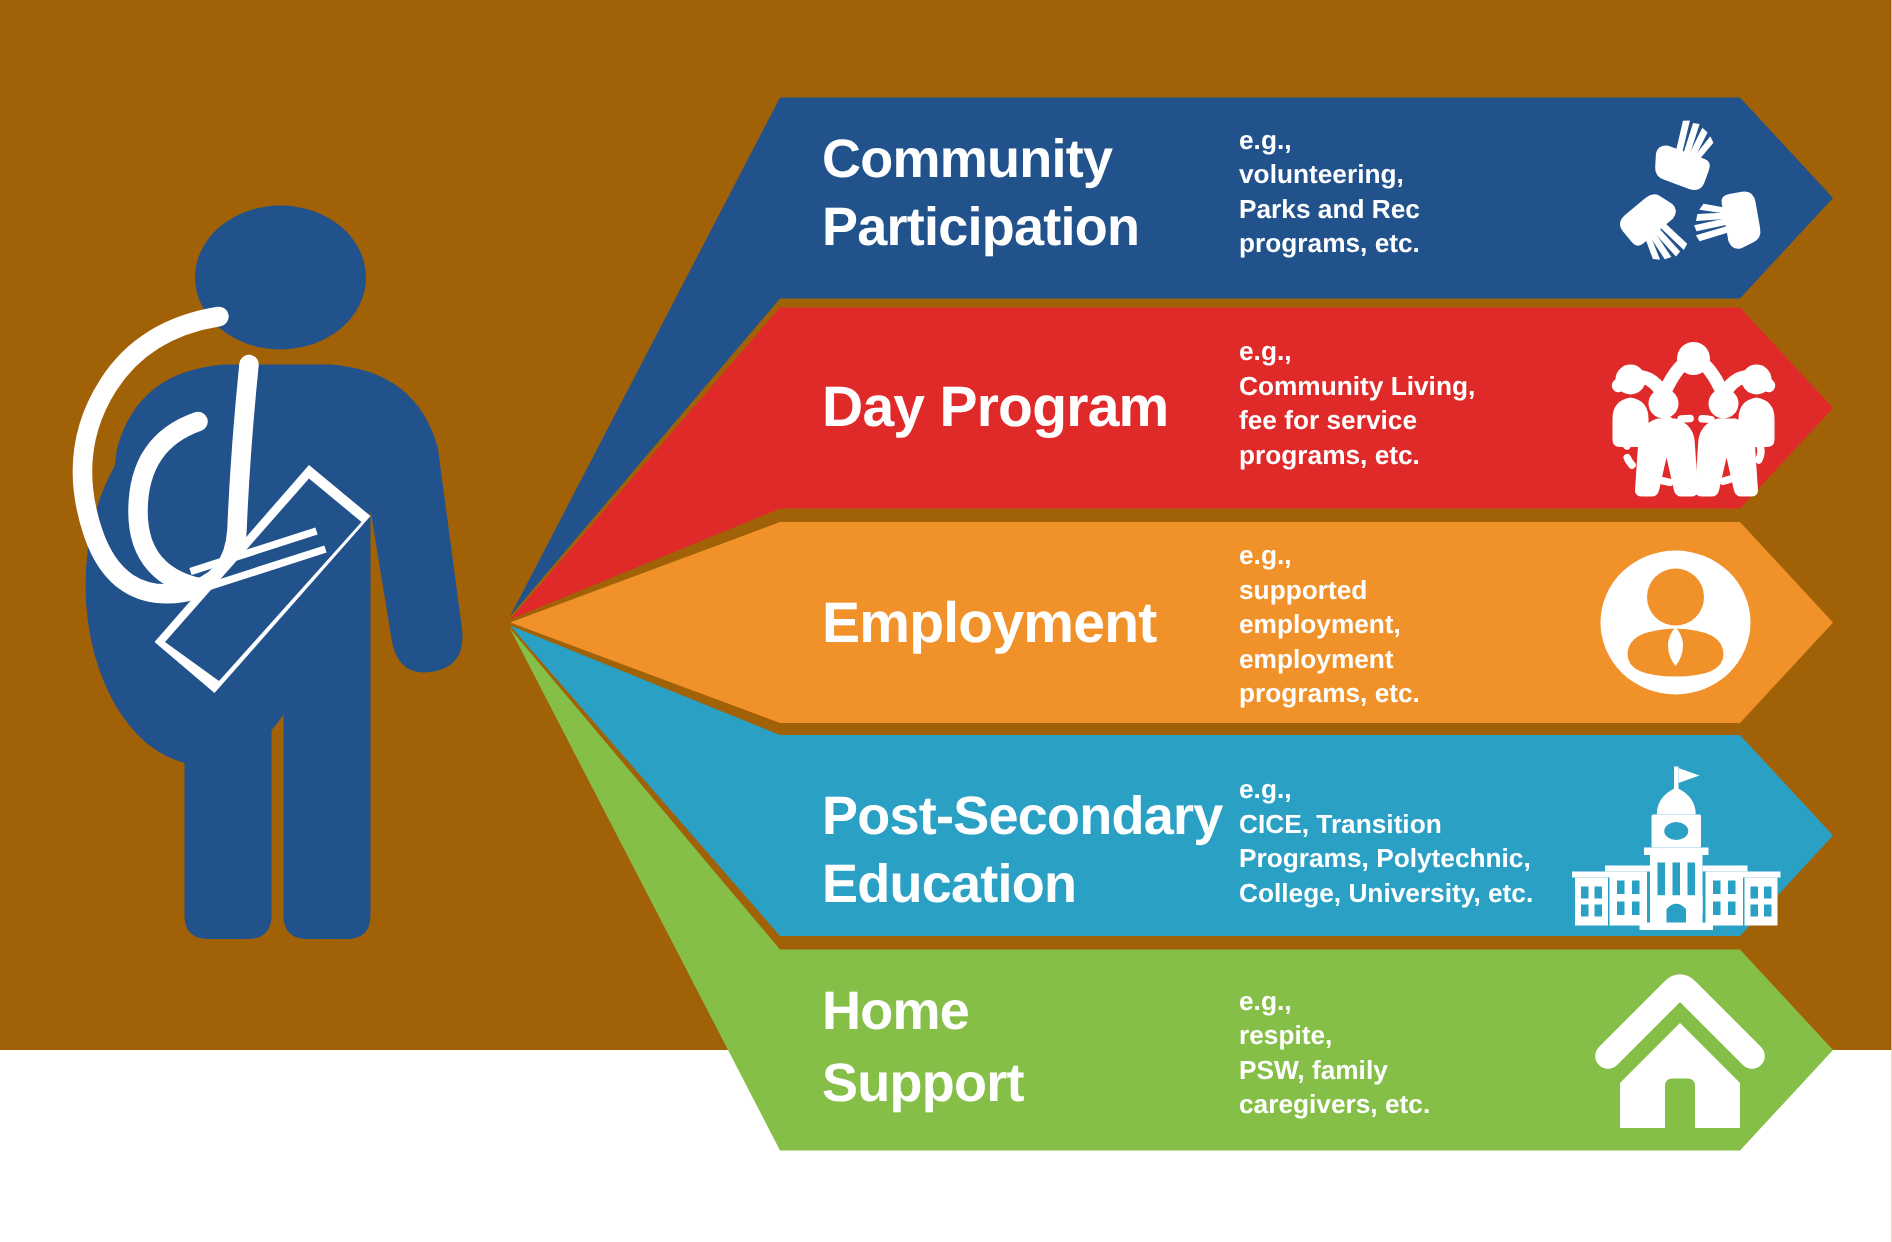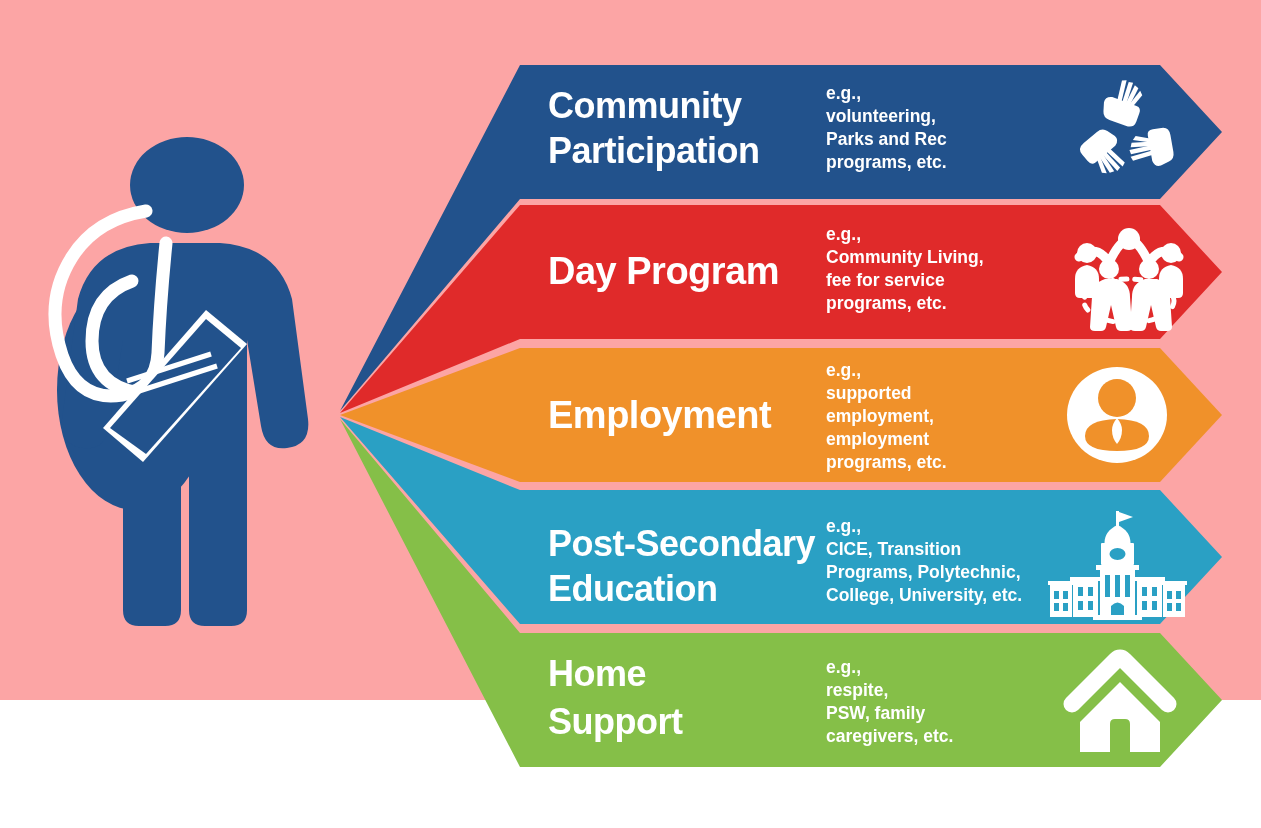--- a/index.html
+++ b/index.html
@@ -11,21 +11,21 @@
   body {
     width: 1261px;
     height: 828px;
     overflow: hidden;
     font-family: "Liberation Sans", sans-serif;
   }
   #stage {
     position: relative;
     width: 1261px;
     height: 700px;
-    background: #fca5a5;
+    background: #a16207;
   }
   #infographic-svg {
     position: absolute;
     left: 0;
     top: 0;
     width: 1261px;
     height: 828px;
     display: block;
   }
   .band-title {

